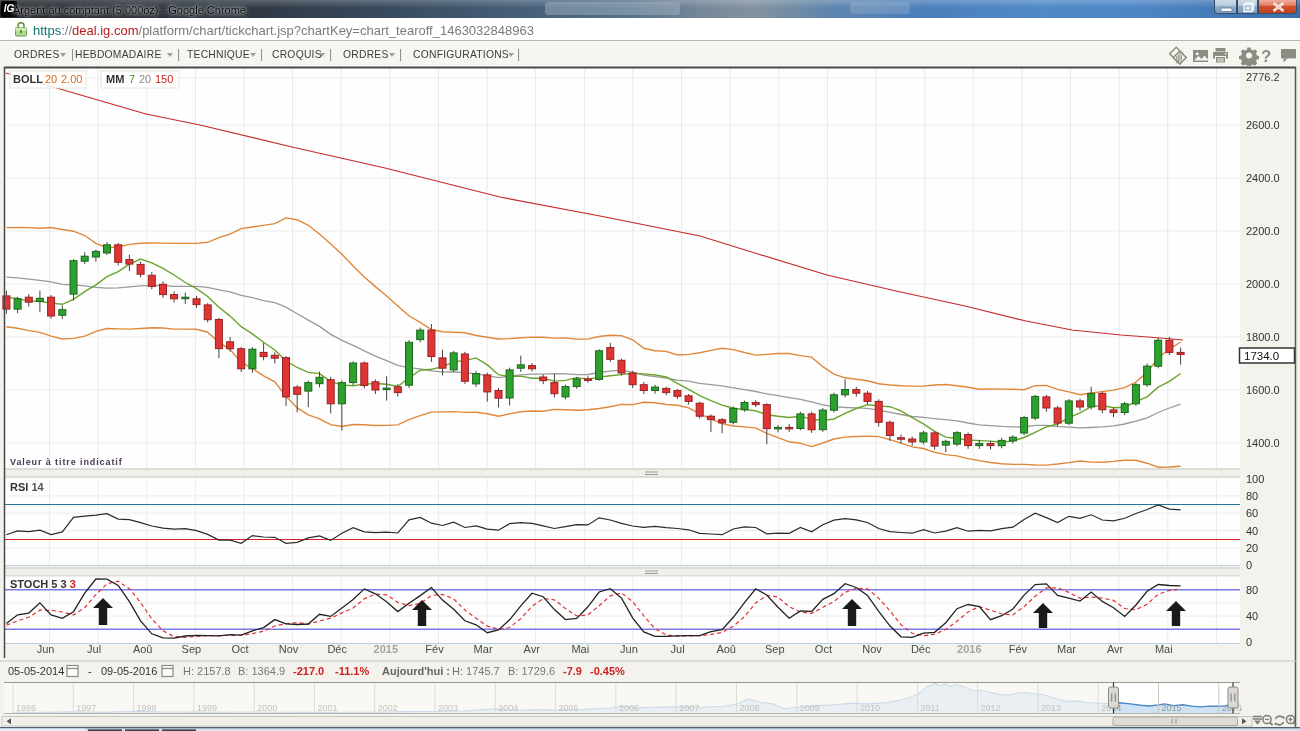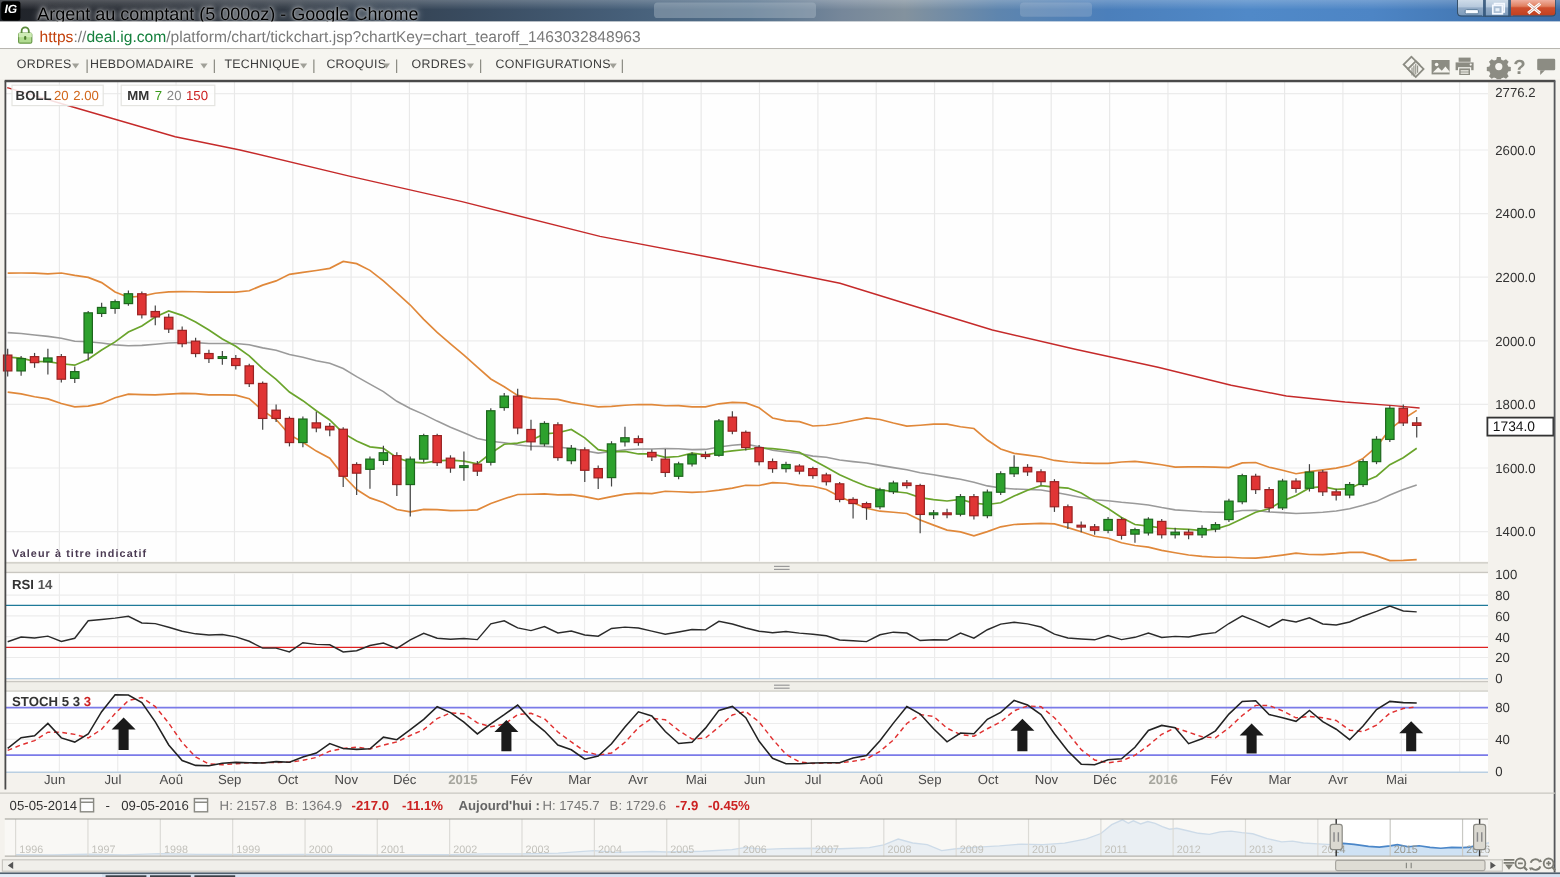--- a/index.html
+++ b/index.html
@@ -2,33 +2,33 @@
 <html><head><meta charset="utf-8">
 <style>
 *{margin:0;padding:0;box-sizing:border-box}
 html,body{width:1300px;height:731px;overflow:hidden;background:#f4f2ed;font-family:"Liberation Sans",sans-serif;position:relative}
 .abs{position:absolute}
 #titlebar{left:0;top:0;width:1300px;height:18px;
 background:linear-gradient(90deg,#202329 0%,#272c34 9%,#2f3843 19%,#394b5f 30%,#465f79 40%,#53708b 48%,#76879a 54%,#83929e 58%,#5e85ae 64%,#4b7fbb 71%,#5089c8 80%,#4d85c5 88%,#4377b3 95%,#3c6da8 100%)}
 #titlebar .sheen{position:absolute;left:0;top:0;width:1300px;height:8px;background:linear-gradient(180deg,rgba(255,255,255,.22),rgba(255,255,255,0))}
 #fav{position:absolute;left:1px;top:1px;width:16px;height:16px;background:#000000;border-radius:2px;
 color:#fff;font-weight:bold;font-size:10px;line-height:16px;text-align:center;font-style:italic}
-#wtitle{position:absolute;left:31px;top:3.5px;font-size:15px;color:#000;
+#wtitle{position:absolute;left:13px;top:3.5px;font-size:11px;color:#000;
 text-shadow:0 0 6px rgba(255,255,255,.85),0 0 3px rgba(255,255,255,.6),0 0 1px rgba(255,255,255,.5);white-space:nowrap}
 #blurpatch{position:absolute;left:545px;top:2px;width:135px;height:13px;background:rgba(175,188,200,.42);border-radius:3px}
 #blurpatch2{position:absolute;left:850px;top:2px;width:60px;height:12px;background:rgba(190,205,220,.25);border-radius:3px}
 .wbtn{position:absolute;top:0;height:14px}
 #btnmin{left:1214px;width:23px;border-radius:0 0 0 4px;background:linear-gradient(180deg,#cfdce9 0%,#b5c8dc 45%,#92abc6 50%,#7f9cbc 100%)}
 #btnmax{left:1237px;width:21px;background:linear-gradient(180deg,#cfdce9 0%,#b5c8dc 45%,#92abc6 50%,#7f9cbc 100%)}
 #btncls{left:1258px;width:39px;border-radius:0 0 4px 0;background:linear-gradient(180deg,#f0b0a0 0%,#e08060 40%,#cf4f2e 50%,#c04020 100%)}
 .wbtn{border:1px solid #35506a;border-top:none}
 #addrbar{left:0;top:18px;width:1300px;height:23px;background:#fff;border-bottom:1px solid #b8b6b0}
 #urltext{position:absolute;left:33px;top:23px;font-size:13px;color:#7a7a7a;white-space:nowrap}
-#urltext .sec{color:#c2410c}
-#urltext .dom{color:#15803d}
+#urltext .sec{color:#0f766e}
+#urltext .dom{color:#b91c1c}
 #menubar{left:0;top:41px;width:1300px;height:25px;background:#f6f5f0}
 .mi{position:absolute;top:49px;font-size:10.3px;font-weight:normal;color:#3c3c3c;letter-spacing:0.25px;white-space:nowrap}
 .caret{position:absolute;top:53px;width:0;height:0;border-left:3.5px solid transparent;border-right:3.5px solid transparent;border-top:4px solid #a0a098}
 .msep{position:absolute;top:47px;font-size:12px;color:#8a8a82}
 #chartsvg{left:0;top:66px}
 </style></head>
 <body>
 <div id="titlebar" class="abs">
     <div class="sheen"></div>
 <div id="blurpatch"></div>

